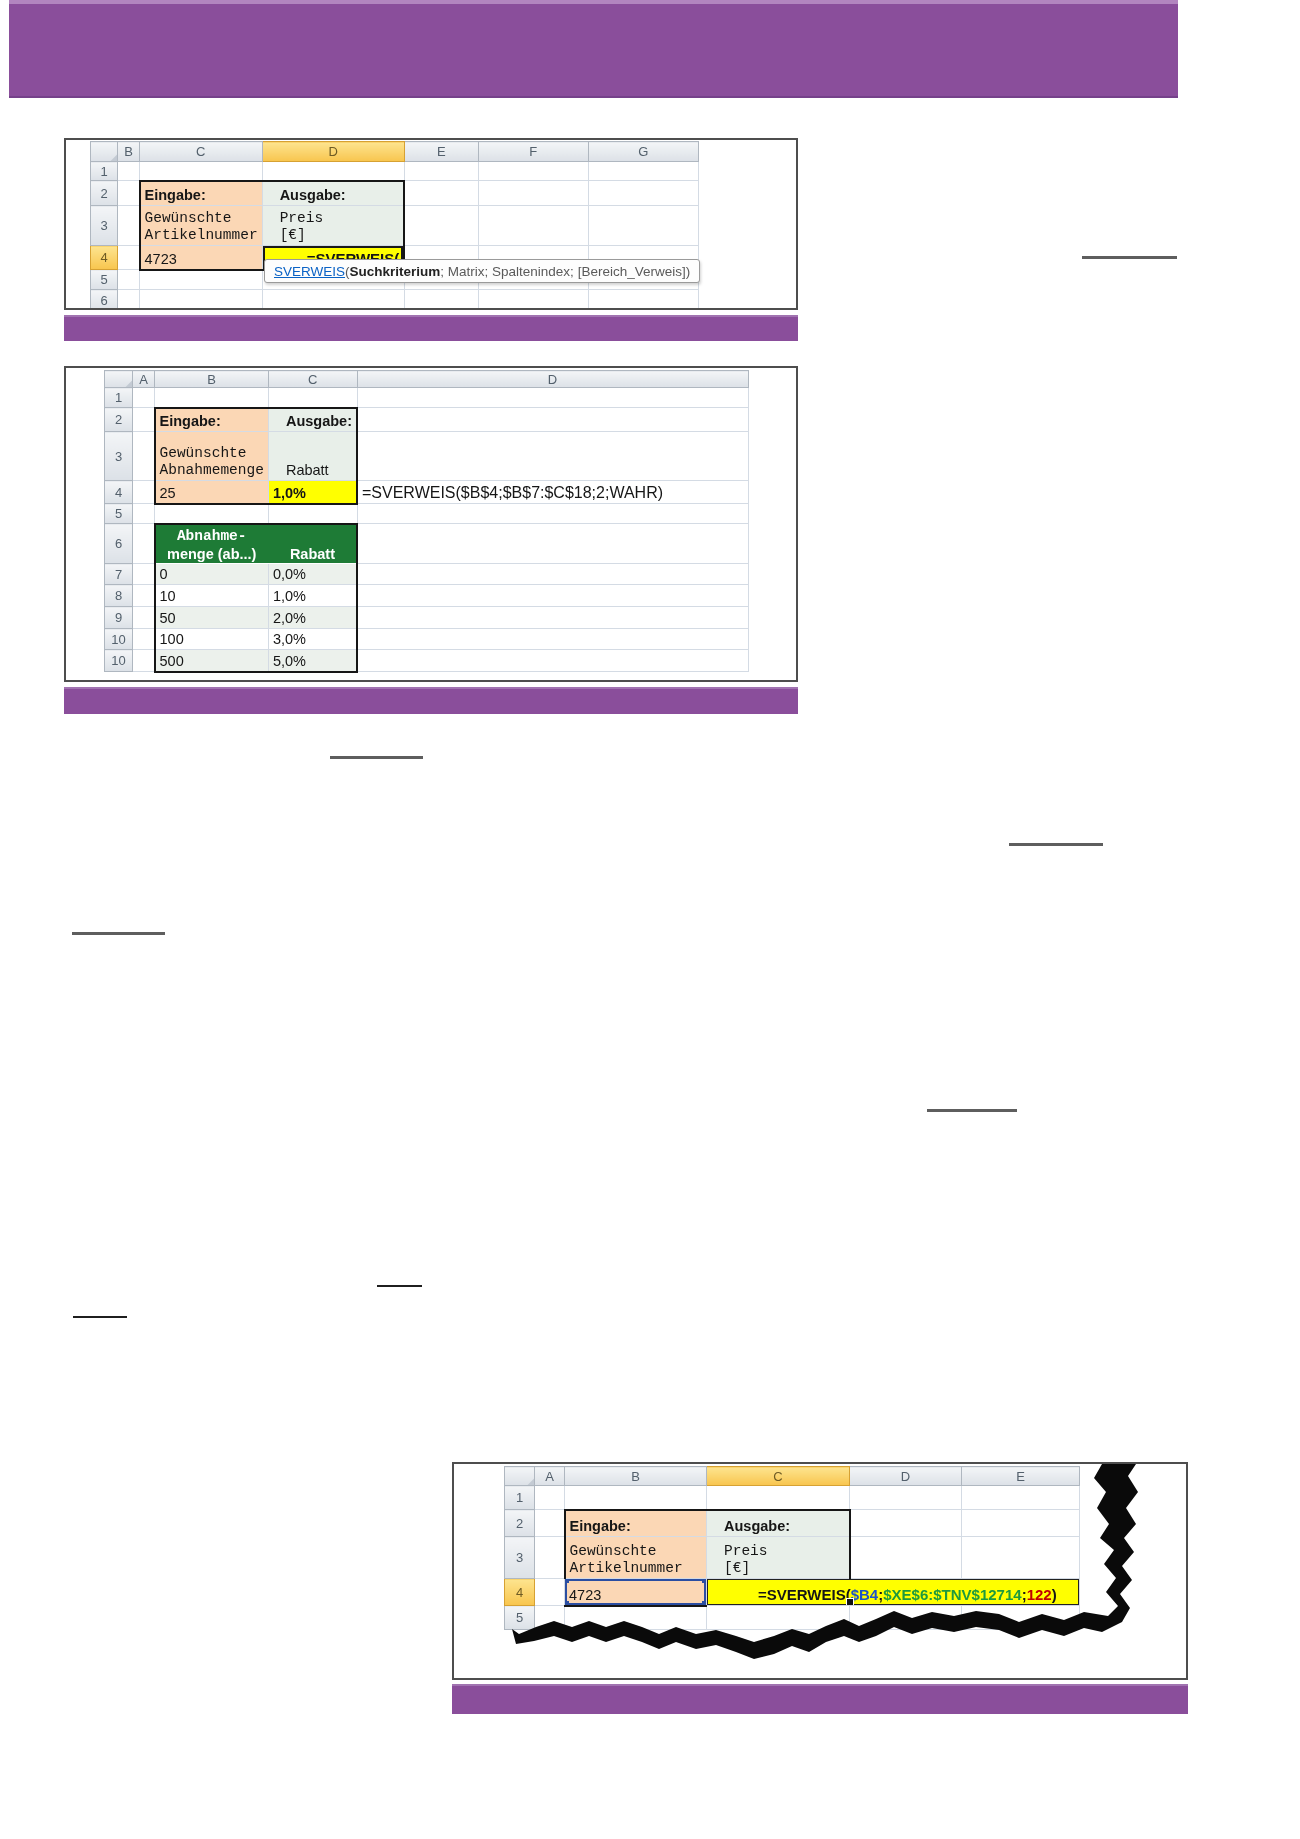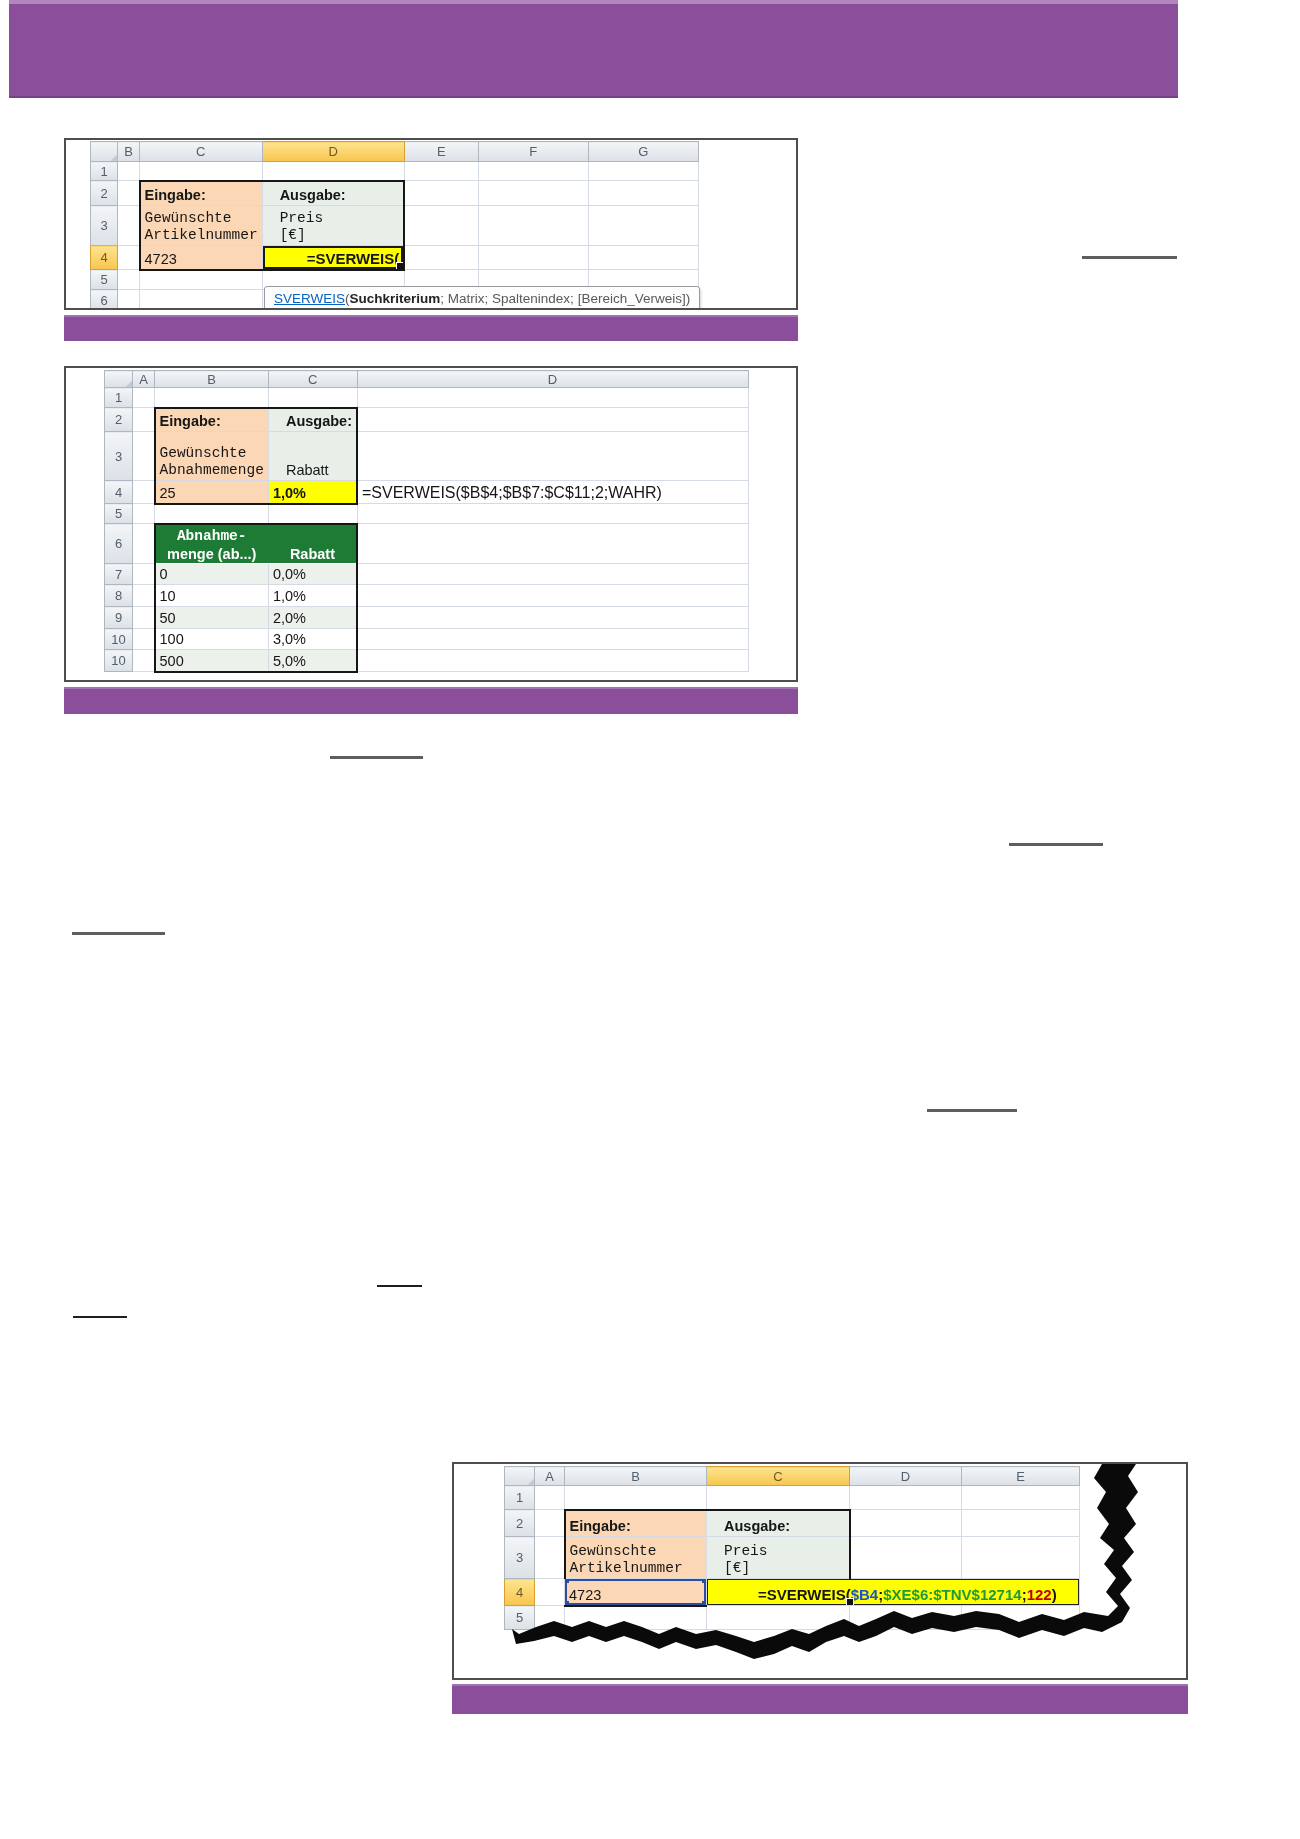--- a/index.html
+++ b/index.html
@@ -151,21 +151,21 @@
       <td class="c"></td>
           <td class="c"></td>
       <td class="c"></td>
           <td class="c"></td>
       <td class="c"></td>
           <td class="c"></td>
     </tr>
   </tbody>
     </table>
 
-  <div class="tip" style="left:198px;top:146px;">
+  <div class="tip" style="left:198px;top:119px;">
     <span class="lnk">SVERWEIS</span><span>(</span><b>Suchkriterium</b><span>; Matrix; Spaltenindex; [Bereich_Verweis])</span>
   </div>
 </div>
 <div class="pbar" style="left:64px;top:315px;width:734px;height:24px;"></div>
 
 <div class="figframe" style="left:64px;top:366px;width:734px;height:316px;">
   <table class="sheet" style="left:38px;top:2px;">
     <colgroup>
       <col style="width:28px">
         <col style="width:22px">
@@ -203,21 +203,21 @@
       <td class="c peach bl prelabel">Gewünschte
 Abnahmemenge</td>
       <td class="c grn br ml">Rabatt</td>
       <td class="c"></td>
     </tr>
     <tr style="height:23px">
       <th class="h">4</th>
       <td class="c"></td>
       <td class="c peach num bl bb mt">25</td>
       <td class="c yel num b br bb mt">1,0%</td>
-      <td class="c"><span class="formula-plain">=SVERWEIS($B$4;$B$7:$C$11;2;WAHR)</span></td>
+      <td class="c"><span class="formula-plain">=SVERWEIS($B$4;$B$7:$C$18;2;WAHR)</span></td>
     </tr>
     <tr style="height:20px">
       <th class="h">5</th>
       <td class="c"></td>
           <td class="c"></td>
       <td class="c"></td>
           <td class="c"></td>
     </tr>
     <tr style="height:40px">
       <th class="h">6</th>

